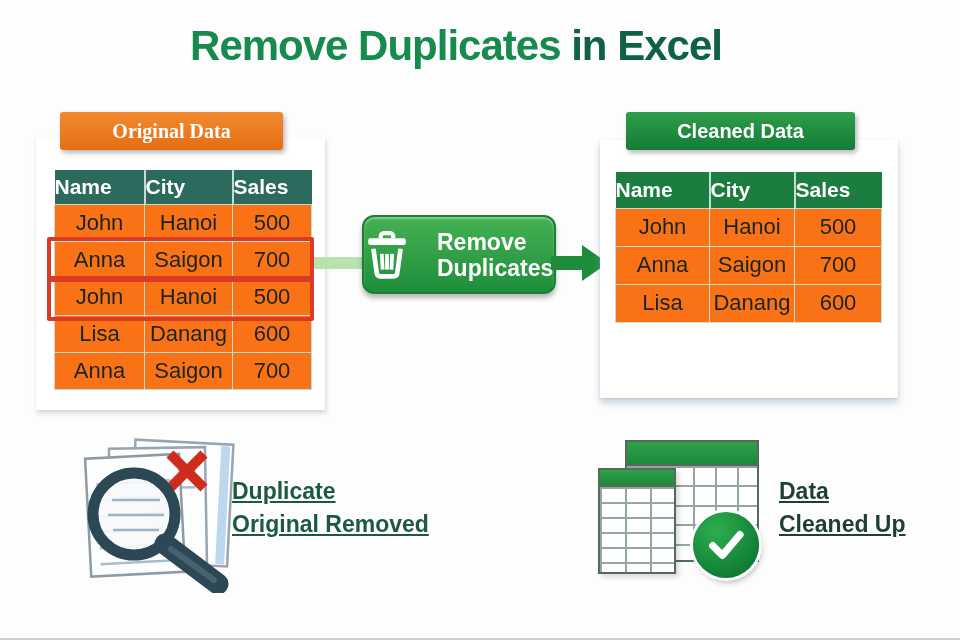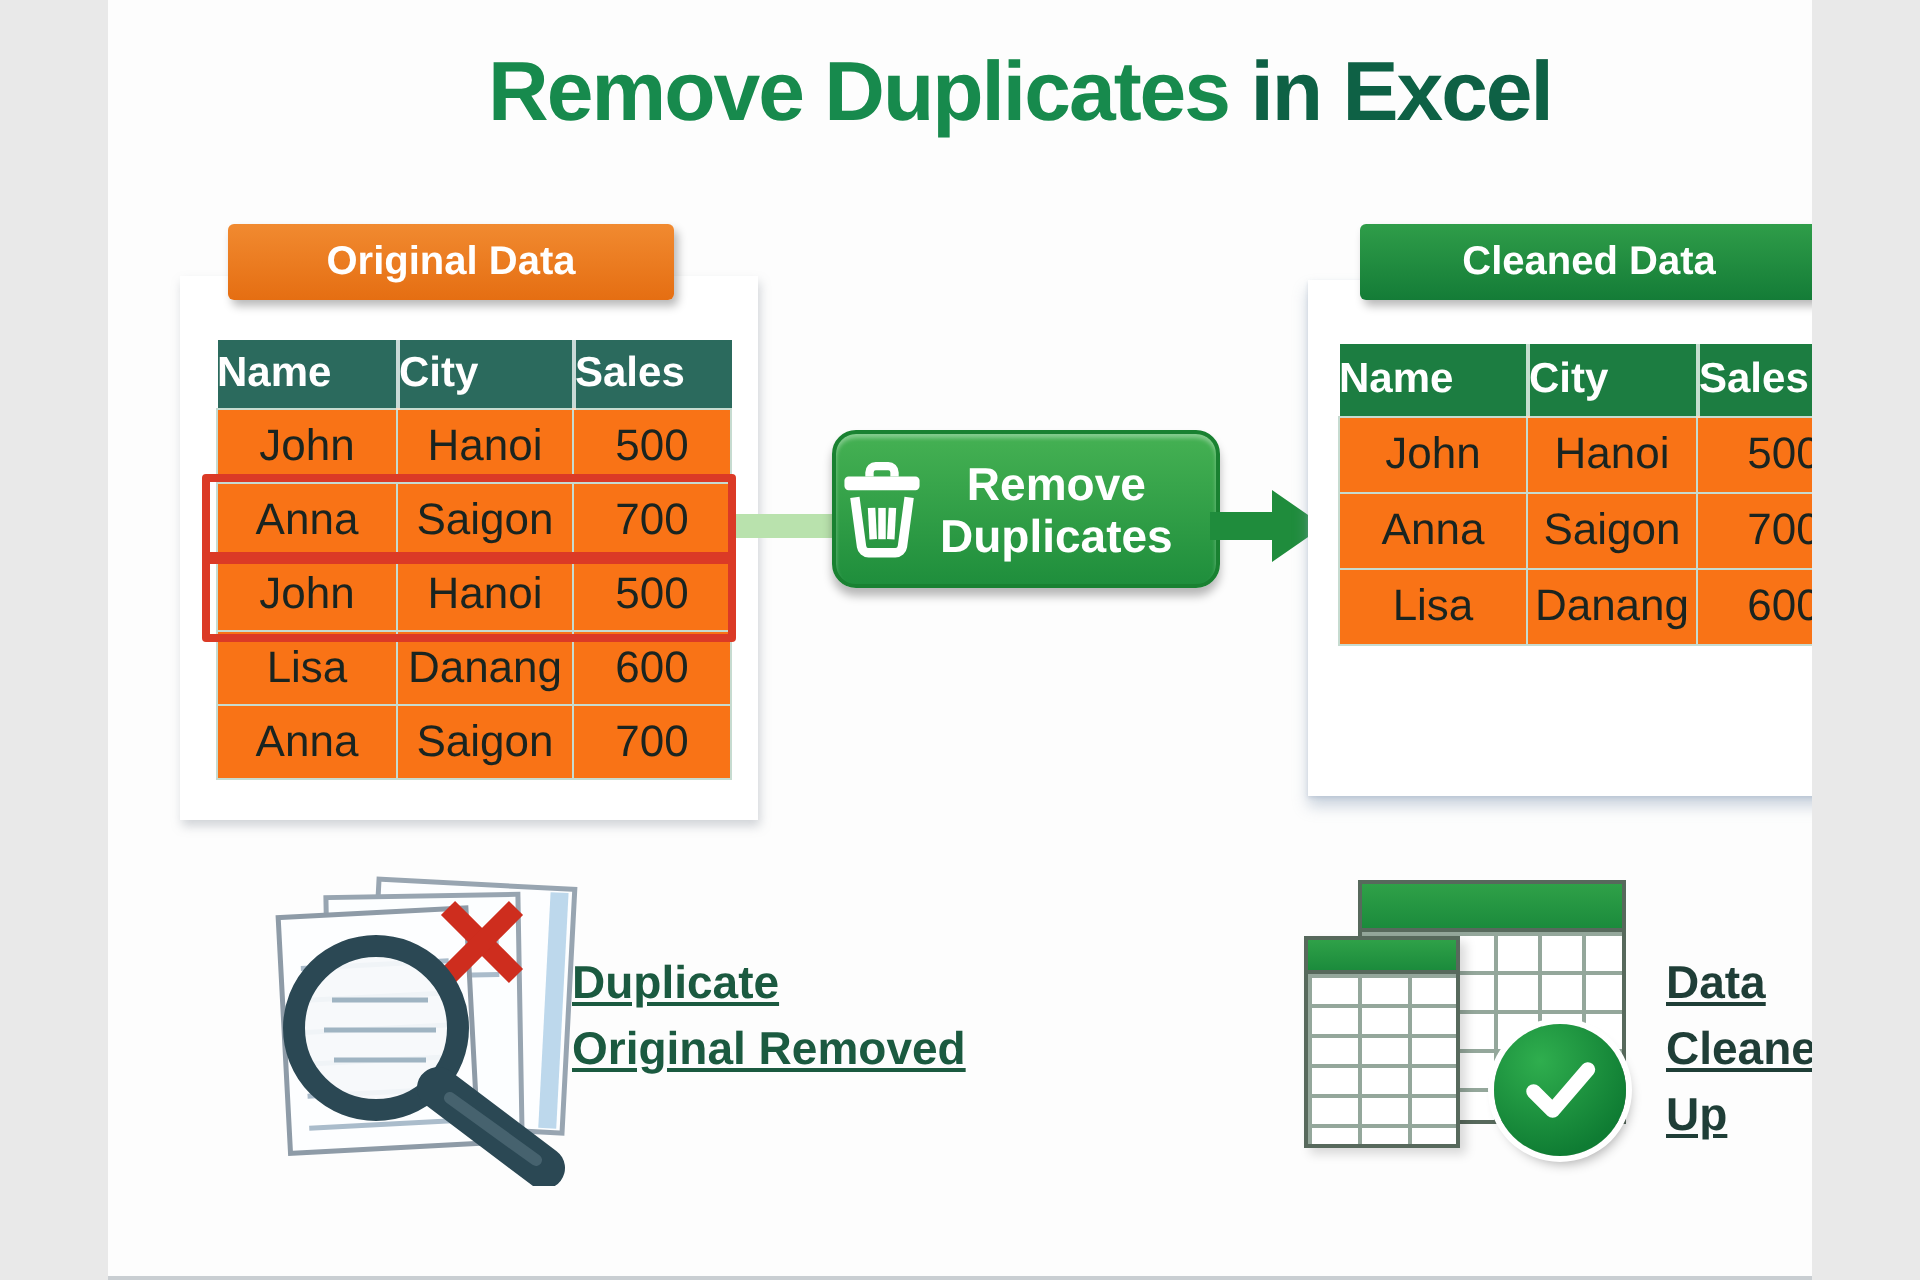--- a/index.html
+++ b/index.html
@@ -1,18 +1,18 @@
 <!DOCTYPE html>
 <html><head>
 <meta charset="utf-8">
 <style>
   * { margin:0; padding:0; box-sizing:border-box; }
   html,body { background:#e9e9e9; }
   body { font-family:"Liberation Sans", sans-serif; }
-  #stage { position:relative; width:852px; height:640px; background:#fdfdfd; overflow:hidden; margin:0 auto; }
+  #stage { position:relative; width:960px; height:640px; background:#fdfdfd; overflow:hidden; margin:0 auto; }
   #stage::after { content:""; position:absolute; left:0; right:0; bottom:0; height:2px; background:#c9ced2; }
 
   
   .title { position:absolute; top:22px; left:0; width:960px; text-align:center;
            font-size:42px; font-weight:700; letter-spacing:-1px; transform:translateX(-24px); }
   .title .t1 { color:#178a4d; }
   .title .t2 { color:#0e6145; }
 
   
   .paper { position:absolute; background:#ffffff; }
@@ -22,21 +22,21 @@
                 background:#fff; transform:rotate(1.4deg); transform-origin:left bottom;
                 box-shadow:0 4px 5px rgba(125,135,145,.45); z-index:-1; }
   .paper-right { left:600px; top:140px; width:298px; height:258px;
                 box-shadow:0 5px 7px rgba(140,160,185,.45), 0 1px 2px rgba(140,160,185,.3); }
 
   
   .tab { position:absolute; height:38px; line-height:38px; text-align:center; color:#fff;
          font-size:20px; font-weight:700; border-radius:3px; z-index:5;
          box-shadow:2px 3px 5px rgba(0,0,0,.28); }
   .tab-orange { left:60px; top:112px; width:223px;
-         background:linear-gradient(#f18a30, #e56e12); }
+         background:linear-gradient(#f18a30, #e56e12);font-family:Liberation Serif, serif; }
   .tab-green  { left:626px; top:112px; width:229px;
          background:linear-gradient(#2f9d49, #147c37); }
 
   
   table.data { border-collapse:collapse; table-layout:fixed; position:absolute; }
   table.data th { color:#fff; font-size:21px; font-weight:700; text-align:left;
                   border-left:2px solid rgba(255,255,255,.75); }
   table.data th:first-child { border-left:none; }
   table.data td { background:#f97316; border:1.5px solid #c6dbd0; text-align:center;
                   font-size:22px; color:#1a2420; }
@@ -54,21 +54,21 @@
             border-radius:2px; z-index:4; pointer-events:none; }
   .redbox.r1 { top:99px;  height:45px; }
   .redbox.r2 { top:138px; height:45px; }
 
   
   .connector { position:absolute; left:312px; top:257px; width:53px; height:12px; background:#b9e2ad; }
   .action-btn { position:absolute; left:362px; top:215px; width:194px; height:79px;
           border-radius:12px; border:2px solid #198131; cursor:pointer;
           background:linear-gradient(#45b153, #1f8e3c);
           box-shadow:0 4px 5px rgba(0,0,0,.28), inset 0 2px 2px rgba(255,255,255,.35);
-          display:flex; align-items:center; gap:8px; padding-left:2px;text-align:center; }
+          display:flex; align-items:center; gap:29px; padding-left:2px; }
   .action-btn .lbl { color:#fff; font-size:23px; font-weight:700; line-height:26px; }
   .action-btn .lbl span { display:block; }
   .flow-arrow { position:absolute; left:551px; top:243px; }
 
   
   .caption { position:absolute; font-size:23px; font-weight:700; line-height:33px;text-decoration:underline; }
   .caption span { display:block; }
   .caption-left  { left:232px; top:475px; color:#1b5a40; }
   .caption-right { left:779px; top:475px; color:#1f3e37; }
 

